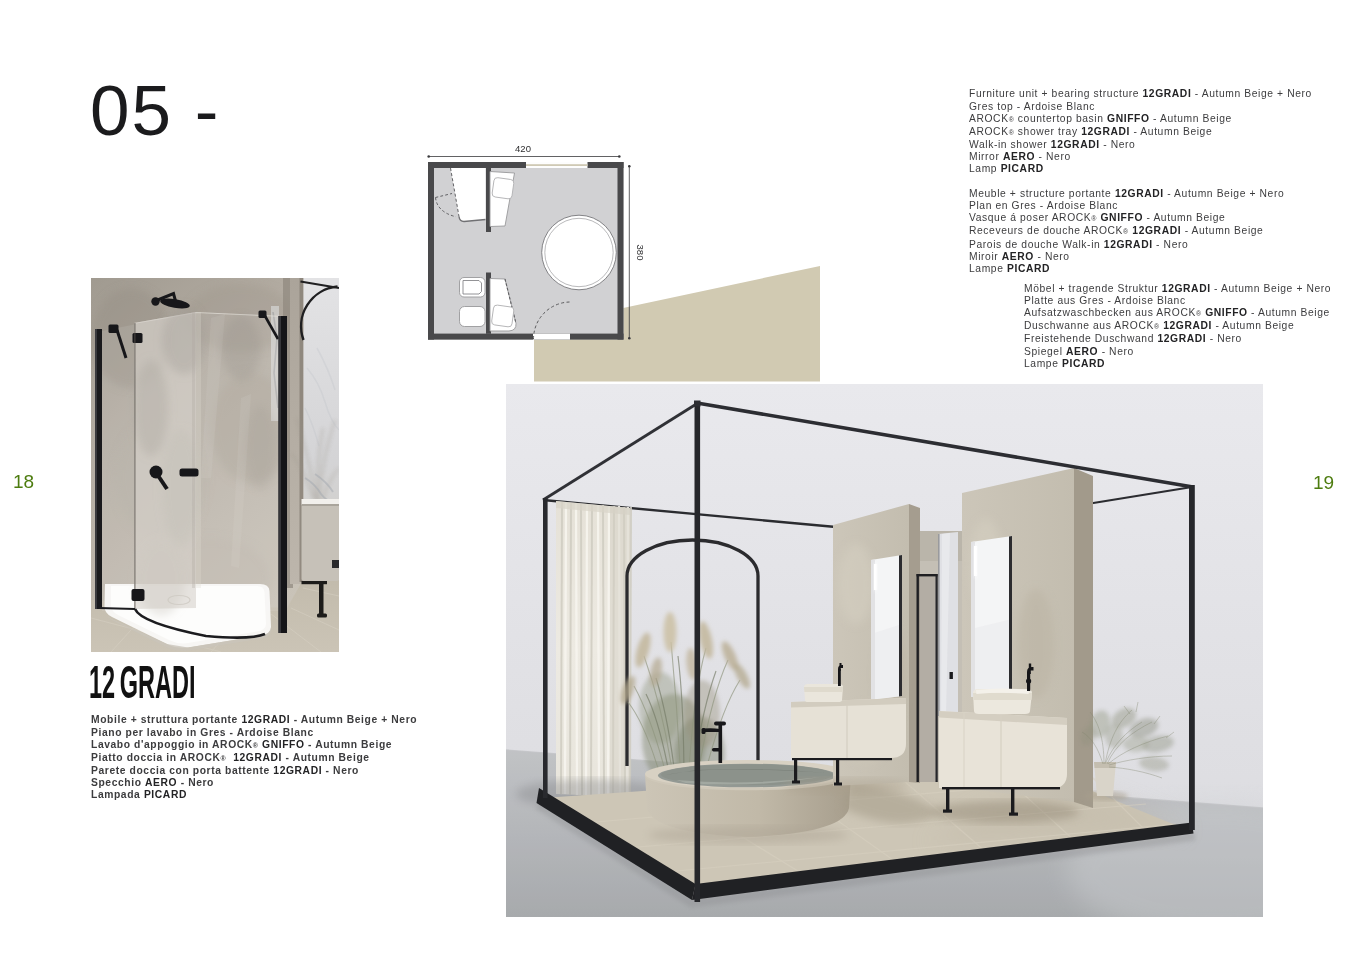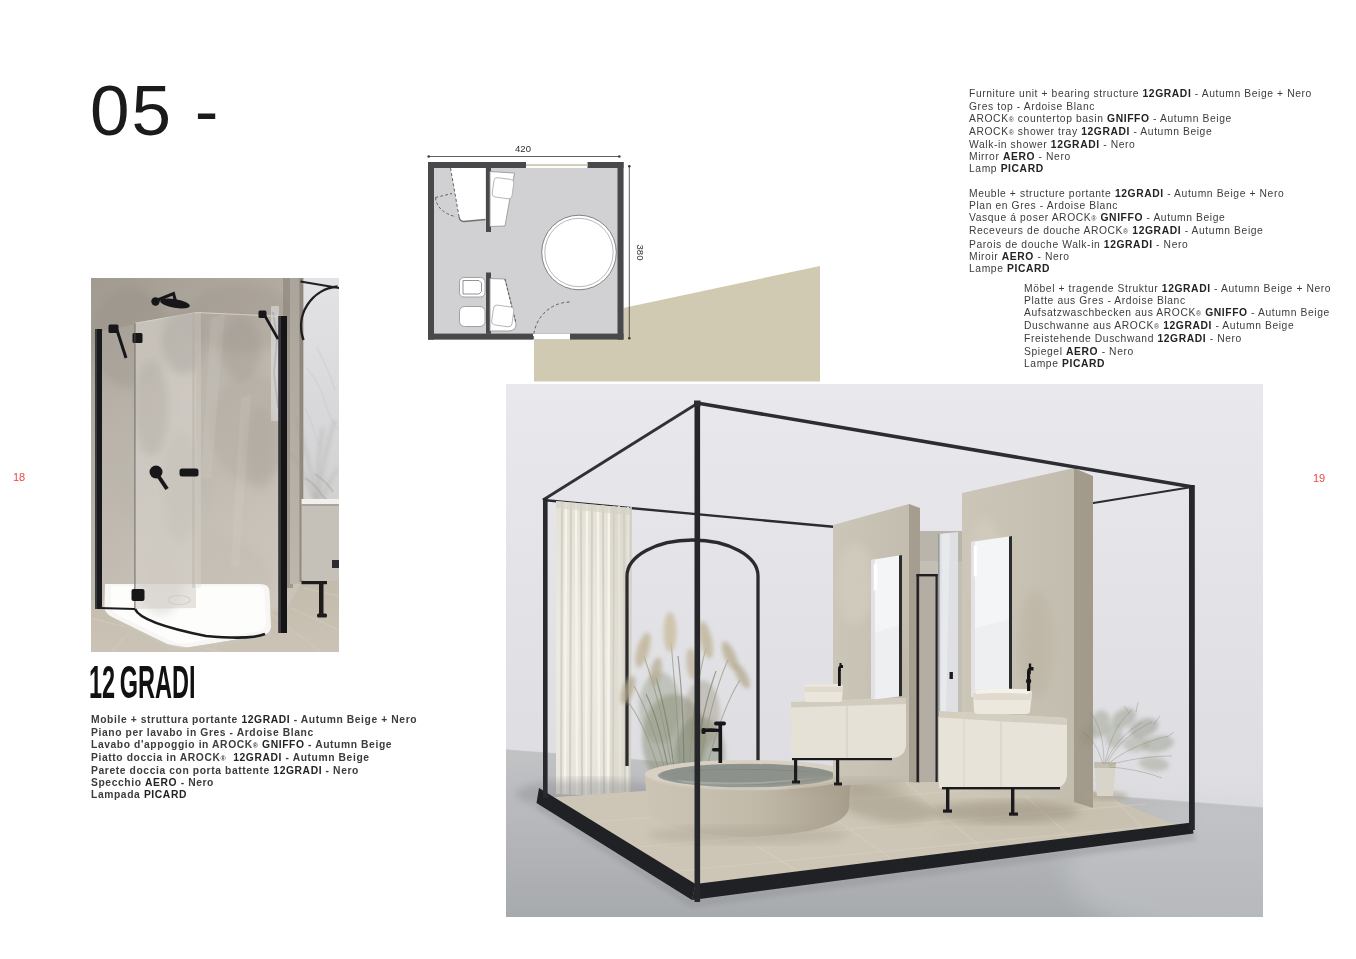--- a/index.html
+++ b/index.html
@@ -1,19 +1,19 @@
 <!DOCTYPE html>
 <html><head>
 <meta charset="utf-8">
 <style>
 html,body{margin:0;padding:0;}
 body{width:1356px;height:959px;position:relative;font-family:"Liberation Sans",sans-serif;background:#fff;overflow:hidden;}
 .abs{position:absolute;}
 .h05{position:absolute;left:90px;top:70px;font-size:71px;color:#1b1b1d;letter-spacing:2px;}
-.pgno{position:absolute;font-size:11px;color:#ef4444;}
+.pgno{position:absolute;font-size:19px;color:#4d7c0f;}
 .spec{position:absolute;font-size:10.3px;line-height:12.15px;color:#3c3c3e;letter-spacing:0.6px;}
 .spec b{color:#232325;}
 .logo{position:absolute;left:89px;top:654px;font-size:47px;font-weight:bold;color:#111;transform:scaleX(0.50);transform-origin:0 0;letter-spacing:0px;white-space:nowrap;}
 </style>
 </head>
 <body>
 
 <div class="pgno" style="left:13px;top:471px;">18</div>
 
 <div class="pgno" style="left:1313px;top:472px;">19</div>

